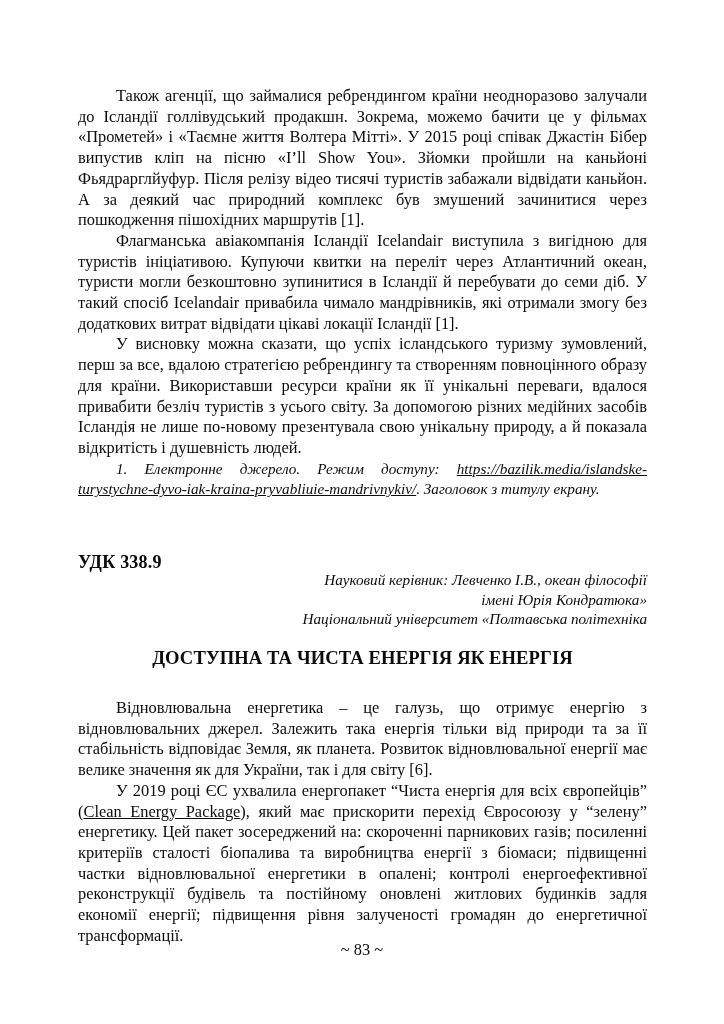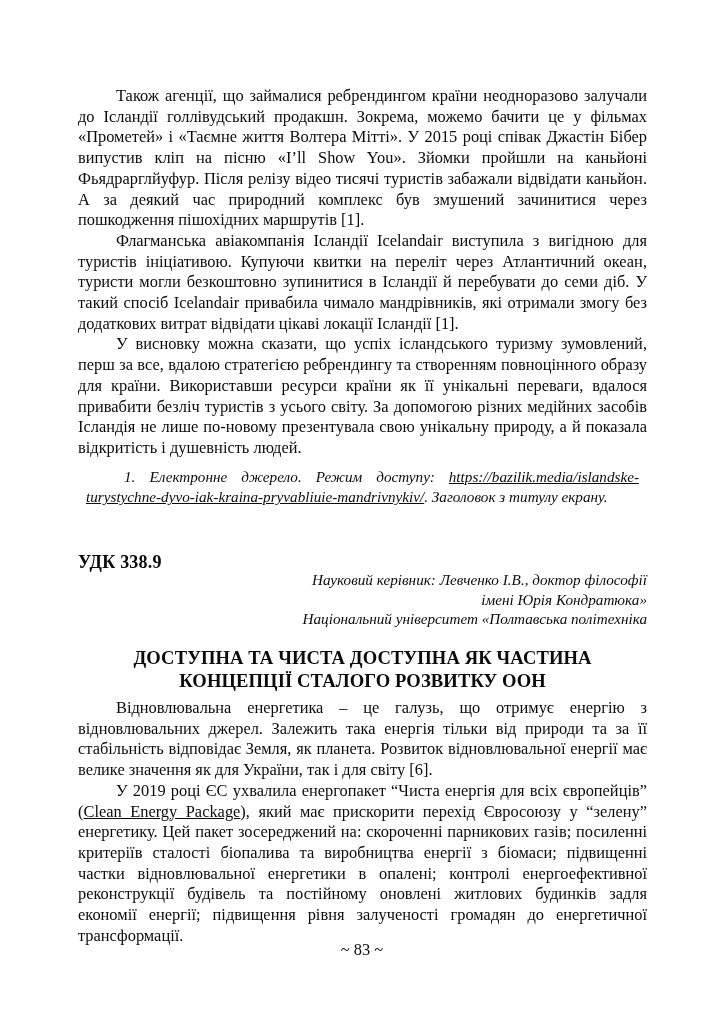--- a/index.html
+++ b/index.html
@@ -39,21 +39,21 @@
     hyphens: none;
   }
   .lit-heading {
     margin: 3px 0 0 0;
     font-size: 15.2px;
     line-height: 20.5px;
     font-style: italic;
     text-align: center;
   }
   p.lit-item {
-    margin: 8px;
+    margin: 0;
     font-size: 15.2px;
     line-height: 20.5px;
     font-style: italic;
     text-align: justify;
     text-indent: 38px;
   }
   .u {
     text-decoration: underline;
   }
   .udk {
@@ -115,28 +115,27 @@
     <p class="body-par">Флагманська авіакомпанія Ісландії Icelandair виступила з вигідною для туристів ініціативою. Купуючи квитки на переліт через Атлантичний океан, туристи могли безкоштовно зупинитися в Ісландії й перебувати до семи діб. У такий спосіб Icelandair привабила чимало мандрівників, які отримали змогу без додаткових витрат відвідати цікаві локації Ісландії [1].</p>
     <p class="body-par">У висновку можна сказати, що успіх ісландського туризму зумовлений, перш за все, вдалою стратегією ребрендингу та створенням повноцінного образу для країни. Використавши ресурси країни як її унікальні переваги, вдалося привабити безліч туристів з усього світу. За допомогою різних медійних засобів Ісландія не лише по-новому презентувала свою унікальну природу, а й показала відкритість і душевність людей.</p>
 
 
     <p class="lit-item"><span>1. Електронне джерело. Режим доступу: </span><span class="u">https://bazilik.media/islandske-turystychne-dyvo-iak-kraina-pryvabliuie-mandrivnykiv/</span><span>. Заголовок з титулу екрану.</span></p>
   </div>
 
   <div class="udk">УДК 338.9</div>
 
   <div class="authors">
-    <div>Науковий керівник: Левченко І.В., доктор філософії</div>
+    <div>Науковий керівник: Левченко І.В., океан філософії</div>
     <div>імені Юрія Кондратюка»</div>
     <div>Національний університет «Полтавська політехніка</div>
   </div>
 
   <div class="title">
-    <div>ДОСТУПНА ТА ЧИСТА ДОСТУПНА ЯК ЧАСТИНА</div>
-    <div>КОНЦЕПЦІЇ СТАЛОГО РОЗВИТКУ ООН</div>
+    <div>ДОСТУПНА ТА ЧИСТА ЕНЕРГІЯ ЯК ЕНЕРГІЯ</div>
   </div>
 
   <div class="body2">
     <p class="body-par">Відновлювальна енергетика – це галузь, що отримує енергію з відновлювальних джерел. Залежить така енергія тільки від природи та за її стабільність відповідає Земля, як планета. Розвиток відновлювальної енергії має велике значення як для України, так і для світу [6].</p>
     <p class="body-par"><span>У 2019 році ЄС ухвалила енергопакет “Чиста енергія для всіх європейців” (</span><span class="u">Clean Energy Package</span><span>), який має прискорити перехід Євросоюзу у “зелену” енергетику. Цей пакет зосереджений на: скороченні парникових газів; посиленні критеріїв сталості біопалива та виробництва енергії з біомаси; підвищенні частки відновлювальної енергетики в опалені; контролі енергоефективної реконструкції будівель та постійному оновлені житлових будинків задля економії енергії; підвищення рівня залученості громадян до енергетичної трансформації.</span></p>
   </div>
 
   <div class="pagenum">~ 83 ~</div>
 
 </div>

